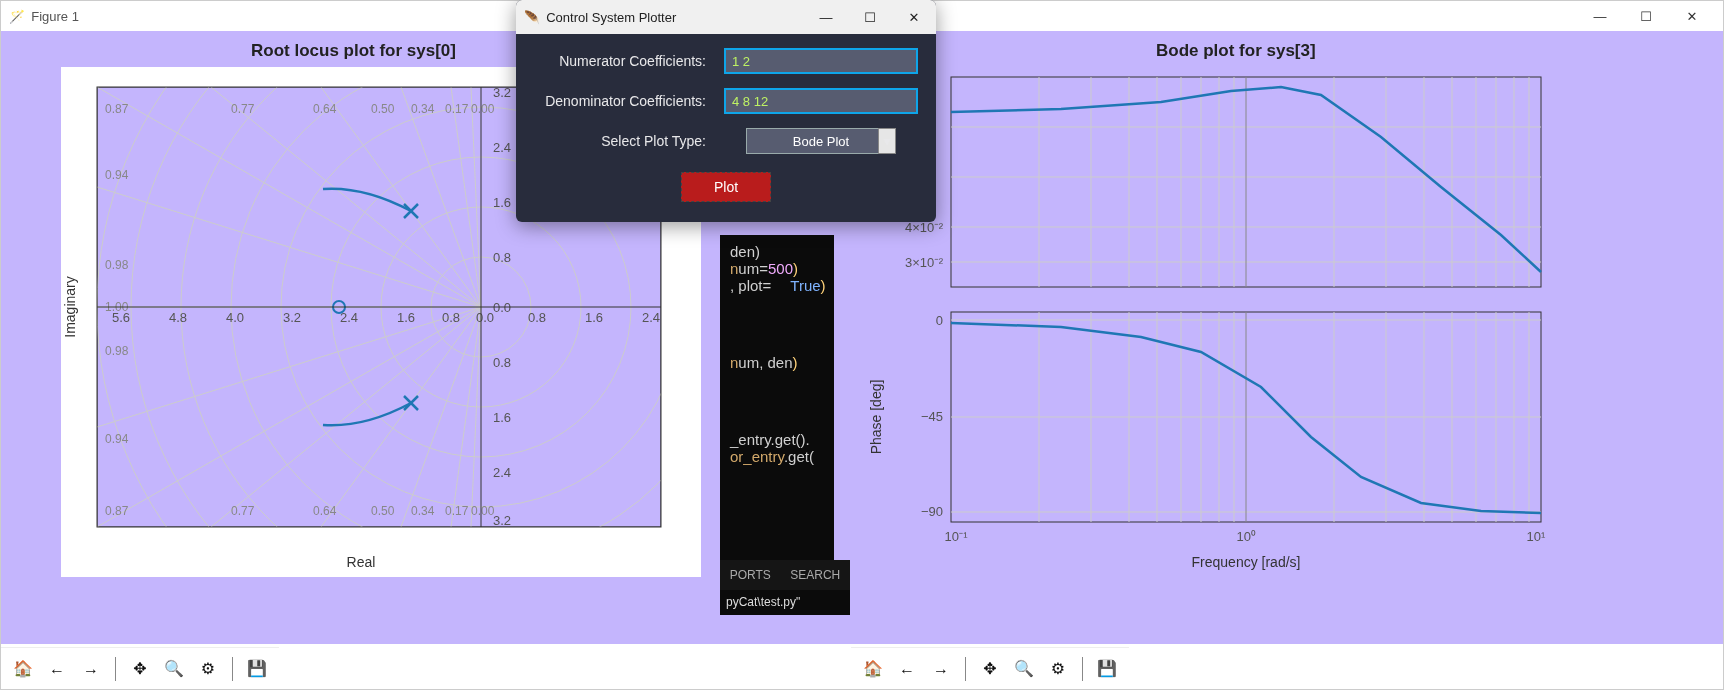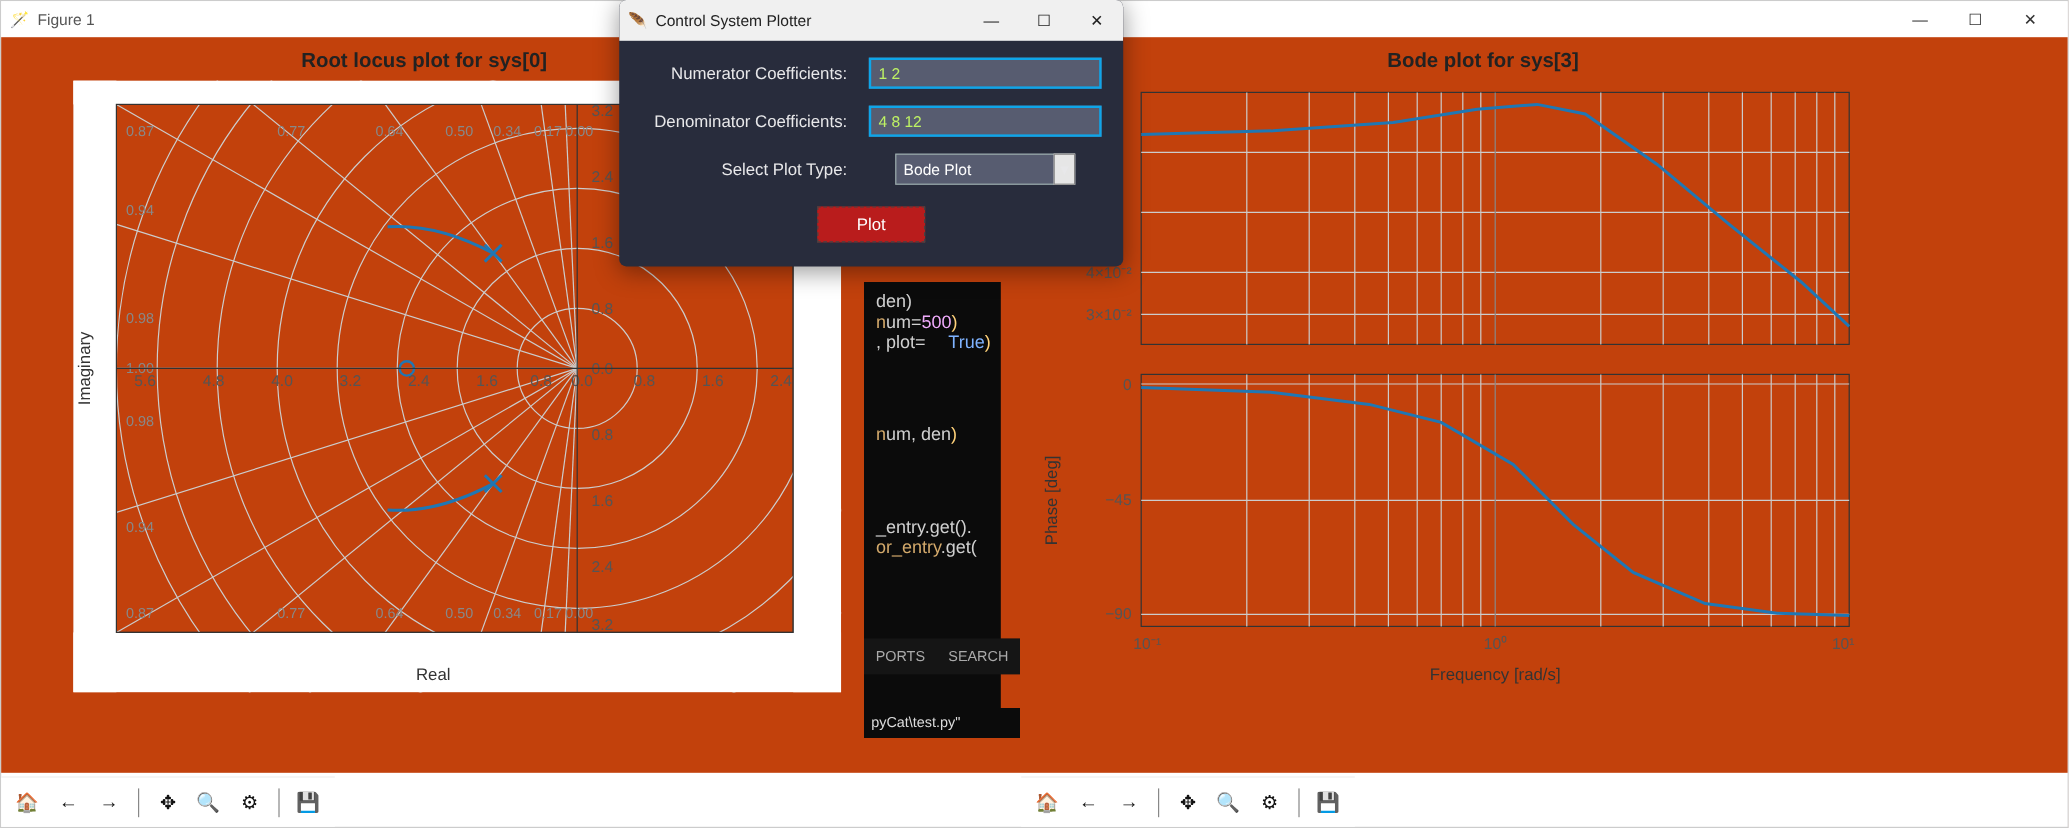--- a/index.html
+++ b/index.html
@@ -2,51 +2,51 @@
 <html><head>
 <meta charset="utf-8">
 <style>
   * { box-sizing: border-box; margin: 0; padding: 0; font-family: "Segoe UI", Arial, sans-serif; }
   body { width: 1724px; height: 690px; background:#fff; overflow:hidden; position:relative; }
   
   .figwin { position:absolute; left:0; top:0; width:1724px; height:690px; border:1px solid #ccc; background:#fff; }
   .fig-titlebar { height:30px; display:flex; align-items:center; padding:0 8px; background:#fff; color:#555; font-size:13px; }
   .fig-titlebar .spacer { flex:1; }
   .winbtn { width:46px; height:30px; display:flex; align-items:center; justify-content:center; color:#333; }
-  .plot-area { position:absolute; top:30px; left:0; right:0; bottom:45px; background:#c2410c; }
+  .plot-area { position:absolute; top:30px; left:0; right:0; bottom:45px; background:#c4b5fd; }
   .plot-title { position:absolute; font-weight:600; font-size:17px; color:#222; }
   svg.chart { position:absolute; }
   .axis-label { font-size:14px; fill:#333; }
   .tick-label { font-size:13px; fill:#555; }
   .rl-damp { font-size:12px; fill:#888; }
   
   .mpl-toolbar { position:absolute; bottom:0; left:0; height:42px; display:flex; align-items:center; padding:0 6px; gap:2px; background:#fff; border-top:1px solid #eee;}
   .mpl-toolbar .tbtn { width:32px; height:32px; display:flex; align-items:center; justify-content:center; color:#111;}
   .mpl-toolbar .sep { width:1px; height:24px; background:#888; margin:0 6px; }
   .mpl-toolbar.right { left:850px; }
   
   .code-strip { position:absolute; left:720px; top:235px; width:114px; height:360px; background:#0b0b0b; color:#ccc; font-family:Consolas,monospace; font-size:15px; padding:8px 4px 8px 10px; overflow:hidden;}
   .code-strip .kw { color:#7fb3ff;margin-left:19px;}
   .code-strip .fn { color:#d3a96b;}
   .code-strip .num { color:#f0abfc;}
   .code-strip .py { color:#d0d0d0;}
   .code-strip .paren { color:#ffd27a;}
-  .lower-bar { position:absolute; left:720px; top:532px; width:130px; height:30px; background:#151515; color:#aaa; font-size:12px; display:flex; align-items:center; justify-content:space-around;}
+  .lower-bar { position:absolute; left:720px; top:560px; width:130px; height:30px; background:#151515; color:#aaa; font-size:12px; display:flex; align-items:center; justify-content:space-around;}
   .lower-bar2 { position:absolute; left:720px; top:590px; width:130px; height:25px; background:#0b0b0b; color:#ddd; font-family:Consolas,monospace; font-size:12px; padding-left:6px; line-height:25px; overflow:hidden;}
   
   .tk-dialog { position:absolute; left:516px; top:0; width:420px; background:#282c3c; color:#e8e8ea; border-radius:6px; box-shadow:0 4px 20px rgba(0,0,0,.4); overflow:hidden; }
   .tk-title { height:34px; background:#f0f0f0; color:#222; display:flex; align-items:center; padding-left:8px; font-size:13px; }
   .tk-title .spacer{flex:1;}
   .tk-title .wbtn{width:44px;height:34px;display:flex;align-items:center;justify-content:center;}
   .tk-body { padding:14px 18px 20px 18px;border-radius:15px; }
   .tk-row { display:flex; align-items:center; margin-bottom:14px; font-size:14px;}
   .tk-row label { width:190px; text-align:right; padding-right:18px; }
   .tk-entry { flex:1; height:26px; background:#575c70; border:2px solid #0ea5e9; color:#bef264; padding:0 6px; font-size:13px;}
   .tk-select-wrap { position:relative; }
-  .tk-select { width:150px; height:26px; background:#575c70; border:1px solid #9aa; color:#fff; padding:0 6px; font-size:13px; }
+  .tk-select { width:150px; height:26px; background:#575c70; border:1px solid #9aa; color:#fff; padding:0 6px; font-size:13px;text-align:center; }
   .tk-caret { position:absolute; right:0; top:0; width:18px; height:26px; background:#e6e6e6; display:flex; align-items:center; justify-content:center; border:1px solid #888;}
   .tk-plotbtn { display:block; margin:18px auto 0 auto; width:90px; height:30px; background:#b91c1c; color:#fff; border:1px dashed #444; font-size:14px;}
 </style>
 </head>
 <body>
 
 <div class="figwin">
   <div class="fig-titlebar">
     <span style="margin-right:6px;">🪄</span>
     <span>Figure 1</span>

